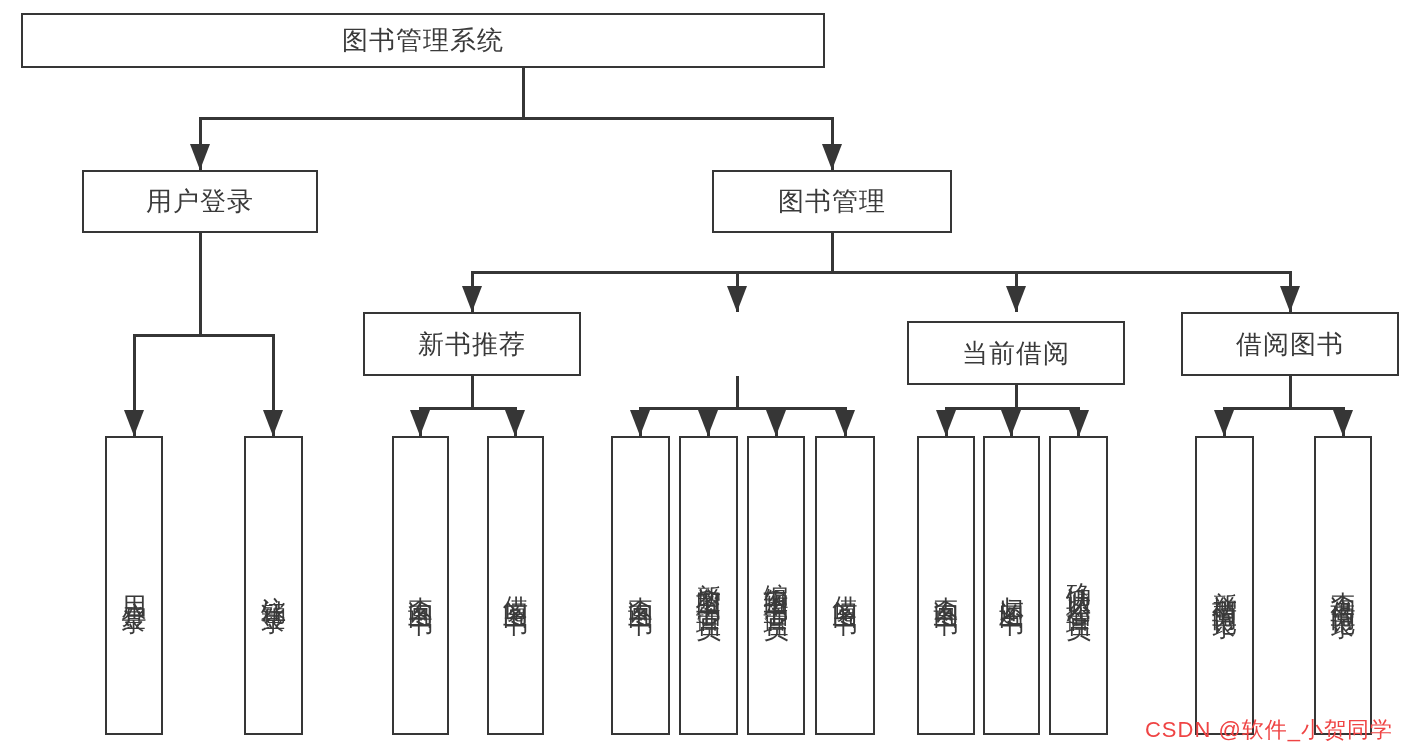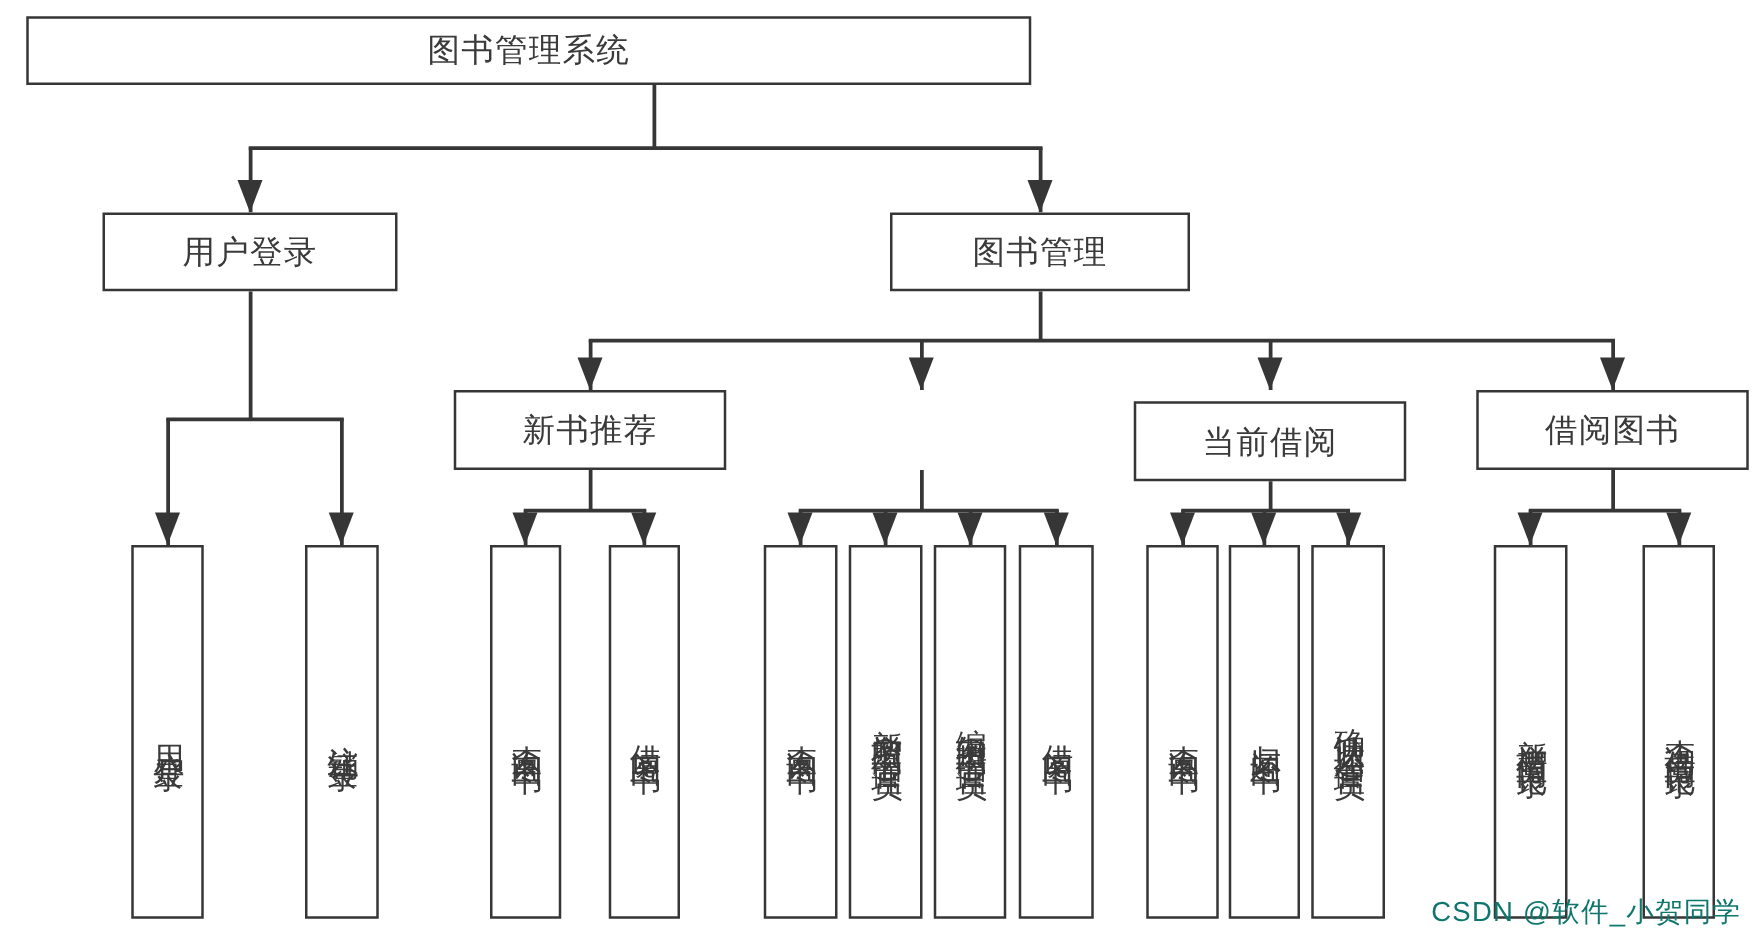--- a/index.html
+++ b/index.html
@@ -15,21 +15,21 @@
   .hlbl{font-size:26px;letter-spacing:1px;white-space:nowrap;}
   .vlbl{writing-mode:vertical-rl;text-orientation:mixed;font-size:25px;line-height:1;letter-spacing:5px;white-space:nowrap;}
   .vline,.arrow{position:absolute;width:3px;background:#363636;z-index:1;}
   .hline{position:absolute;height:3px;background:#363636;z-index:1;}
   .arrow::after{
     content:"";position:absolute;bottom:0;left:50%;margin-left:-10px;width:0;height:0;
     border-left:10px solid transparent;border-right:10px solid transparent;border-top:26px solid #363636;
   }
   .watermark{
     position:absolute;right:12px;top:715px;font-size:22px;letter-spacing:1px;
-    color:#0f766e;z-index:5;white-space:nowrap;
+    color:#ef4444;z-index:5;white-space:nowrap;
   }
 </style>
 </head>
 <body>
 
 <div class="canvas">
 
   <div class="box" style="left:21px;top:13px;width:804px;height:55px">
     <span class="hlbl">图书管理系统</span>
   </div>

